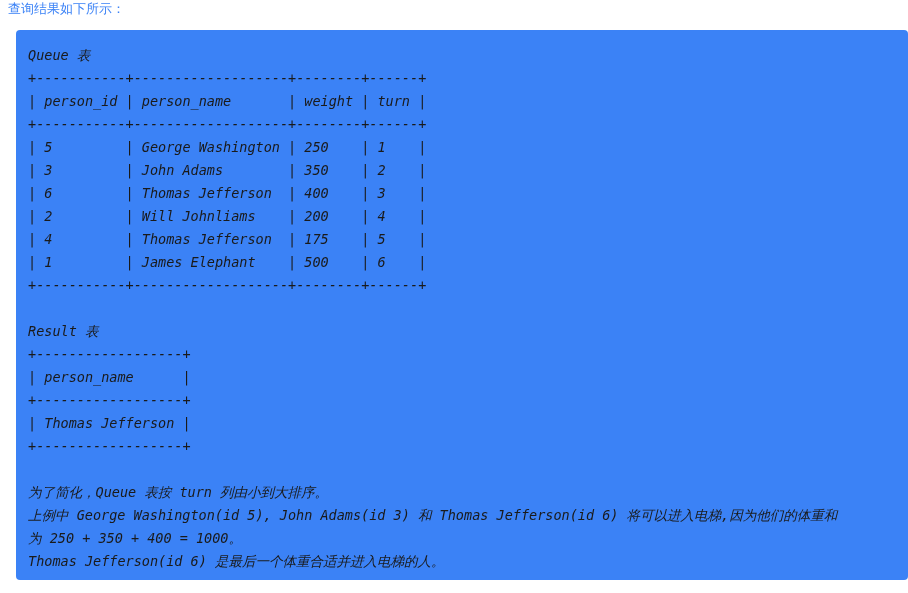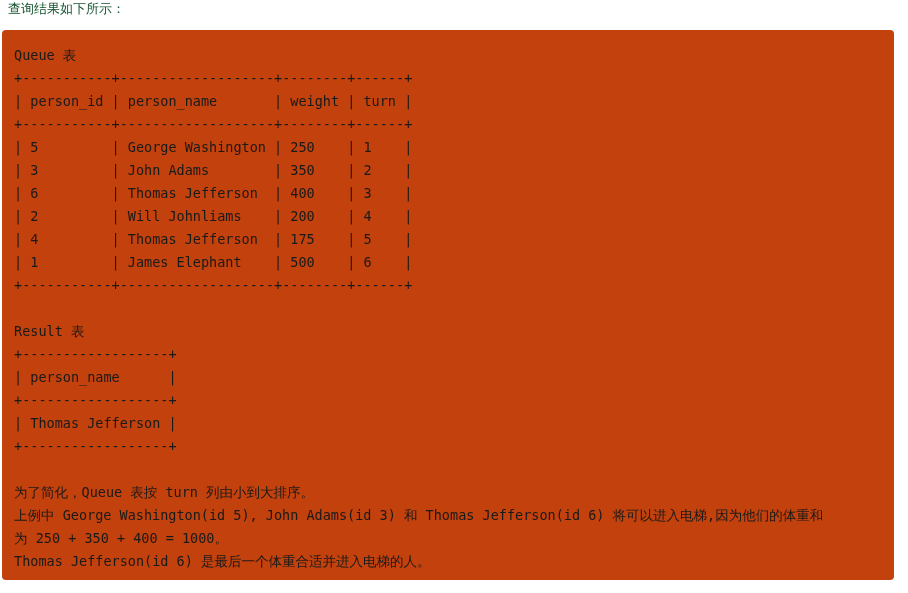--- a/index.html
+++ b/index.html
@@ -21,35 +21,36 @@
     height: 593px;
   }
 
   .intro-line {
     position: absolute;
     left: 8px;
     top: -1px;
     font-family: "DejaVu Sans", sans-serif;
     font-size: 13px;
     line-height: 20px;
-    color: #14532d;
+    color: #3b82f6;
     white-space: pre;
   }
 
   .code-block {
     position: absolute;
-    left: 2px;
+    left: 16px;
     top: 30px;
     width: 892px;
     height: 550px;
-    background: #c2410c;
+    background: #3b82f6;
     border-radius: 4px;
     box-sizing: border-box;
     padding: 14px 14px 10px 12px;
     overflow: hidden;
+    font-style: italic;
   }
 
   .code-text {
     font-family: "DejaVu Sans Mono", monospace;
     font-size: 13.5px;
     line-height: 23px;
     color: #1a1a1a;
     white-space: pre;
     margin: 0;
     letter-spacing: 0px;

